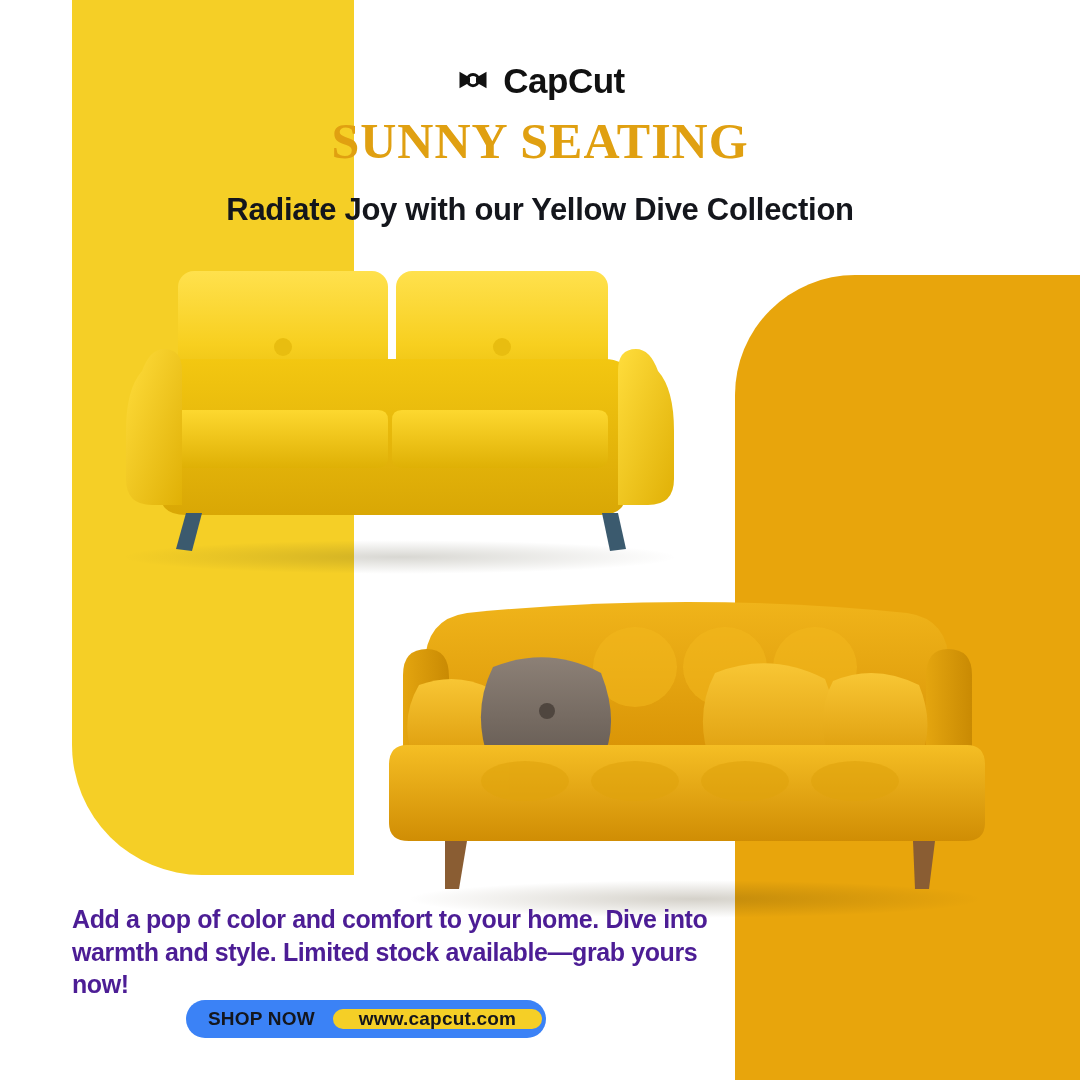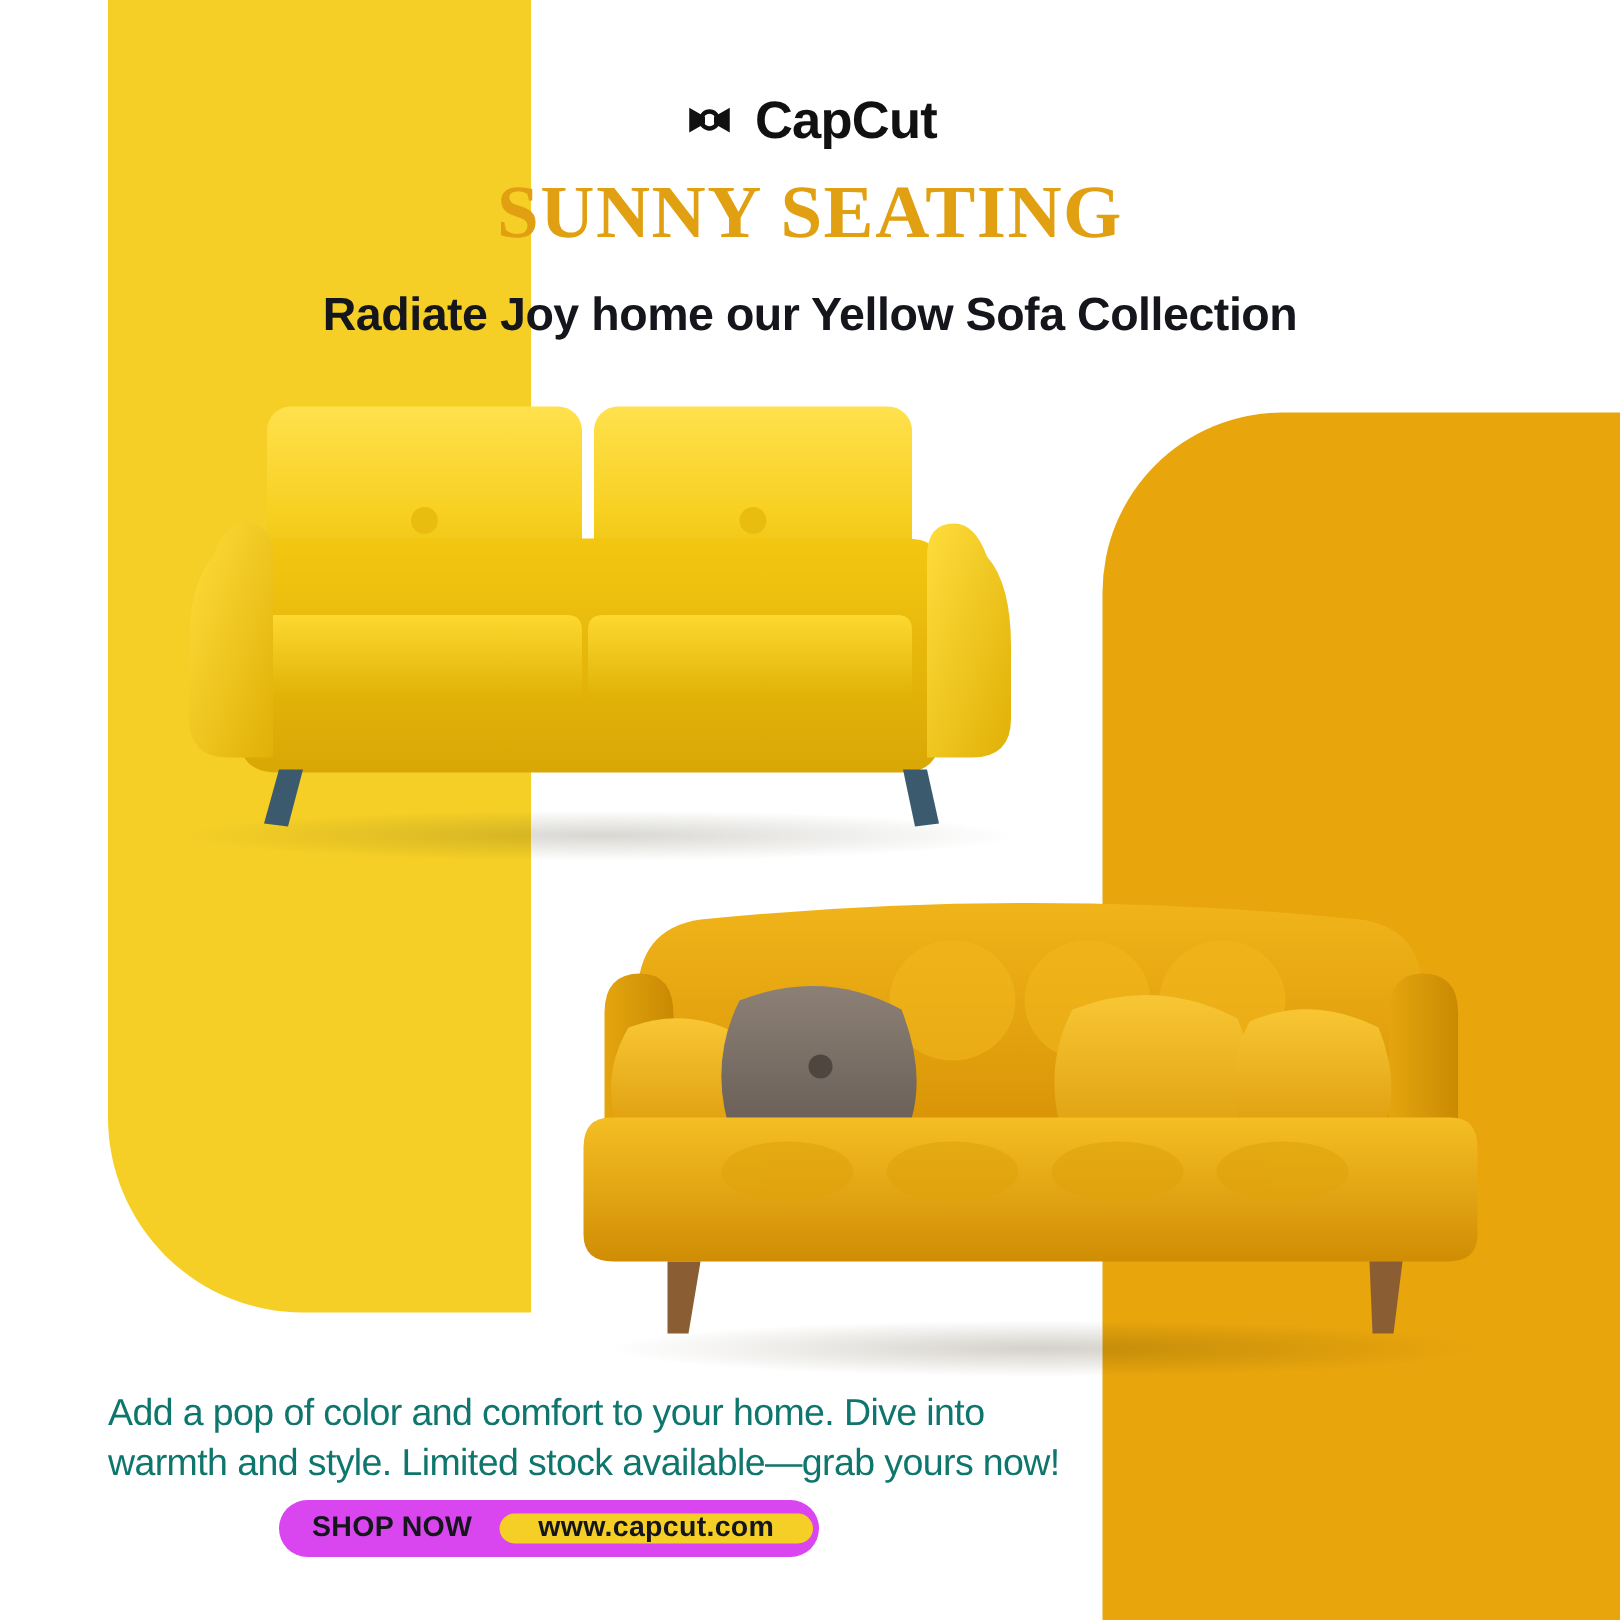--- a/index.html
+++ b/index.html
@@ -86,39 +86,39 @@
     font-weight: bold;
     color: #14161c;
     letter-spacing: -0.3px;
     z-index: 5;
   }
 
   
   .body-copy {
     position: absolute;
     left: 72px;
-    top: 926px;
+    top: 903px;
     width: 640px;
     font-size: 25px;
-    font-weight: normal;
+    font-weight: bold;
     line-height: 1.3;
-    color: #0f766e;
+    color: #4c1d95;
     letter-spacing: -0.4px;
     z-index: 6;
   }
 
   
   .cta {
     position: absolute;
     left: 186px;
     top: 1000px;
     height: 38px;
     display: flex;
     align-items: center;
-    background: #d946ef;
+    background: #3b82f6;
     border-radius: 19px;
     padding: 0 4px 0 0;
     z-index: 7;
   }
   .cta-label {
     padding: 0 18px 0 22px;
     font-size: 19px;
     font-weight: bold;
     color: #14161c;
     letter-spacing: 0.2px;
@@ -185,21 +185,21 @@
       <svg class="brand-mark" viewBox="0 0 48 48" xmlns="http://www.w3.org/2000/svg" aria-hidden="true">
         <path d="M6 13 L20 21 L20 27 L6 35 Z" fill="#111111"></path>
         <path d="M42 13 L28 21 L28 27 L42 35 Z" fill="#111111"></path>
         <circle cx="24" cy="24" r="7.5" fill="none" stroke="#111111" stroke-width="4"></circle>
       </svg>
     </span>
     <span class="brand-name">CapCut</span>
   </div>
 
   <div class="headline">SUNNY SEATING</div>
-  <div class="subheadline">Radiate Joy home our Yellow Sofa Collection</div>
+  <div class="subheadline">Radiate Joy with our Yellow Dive Collection</div>
 
   <div class="shadow1"></div>
   <div class="shadow2"></div>
 
   <div class="sofa1">
     <svg viewBox="0 0 620 310" xmlns="http://www.w3.org/2000/svg" width="620" height="310">
       <defs>
         <linearGradient id="cush1" x1="0" y1="0" x2="0" y2="1">
           <stop offset="0%" stop-color="#ffe14d"></stop>
           <stop offset="55%" stop-color="#f7cf1f"></stop>

